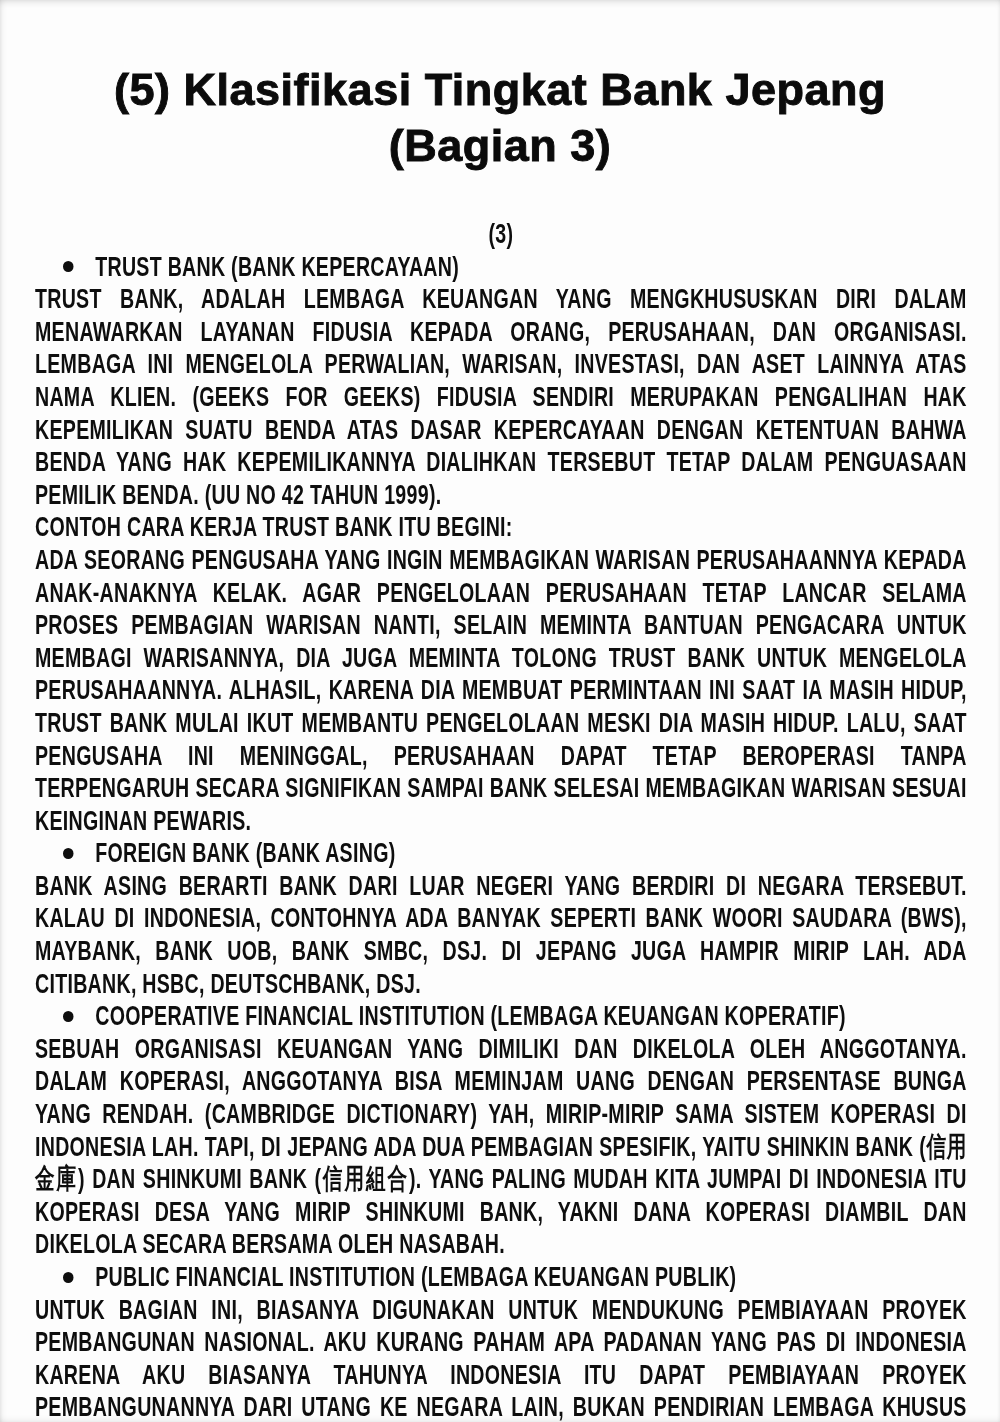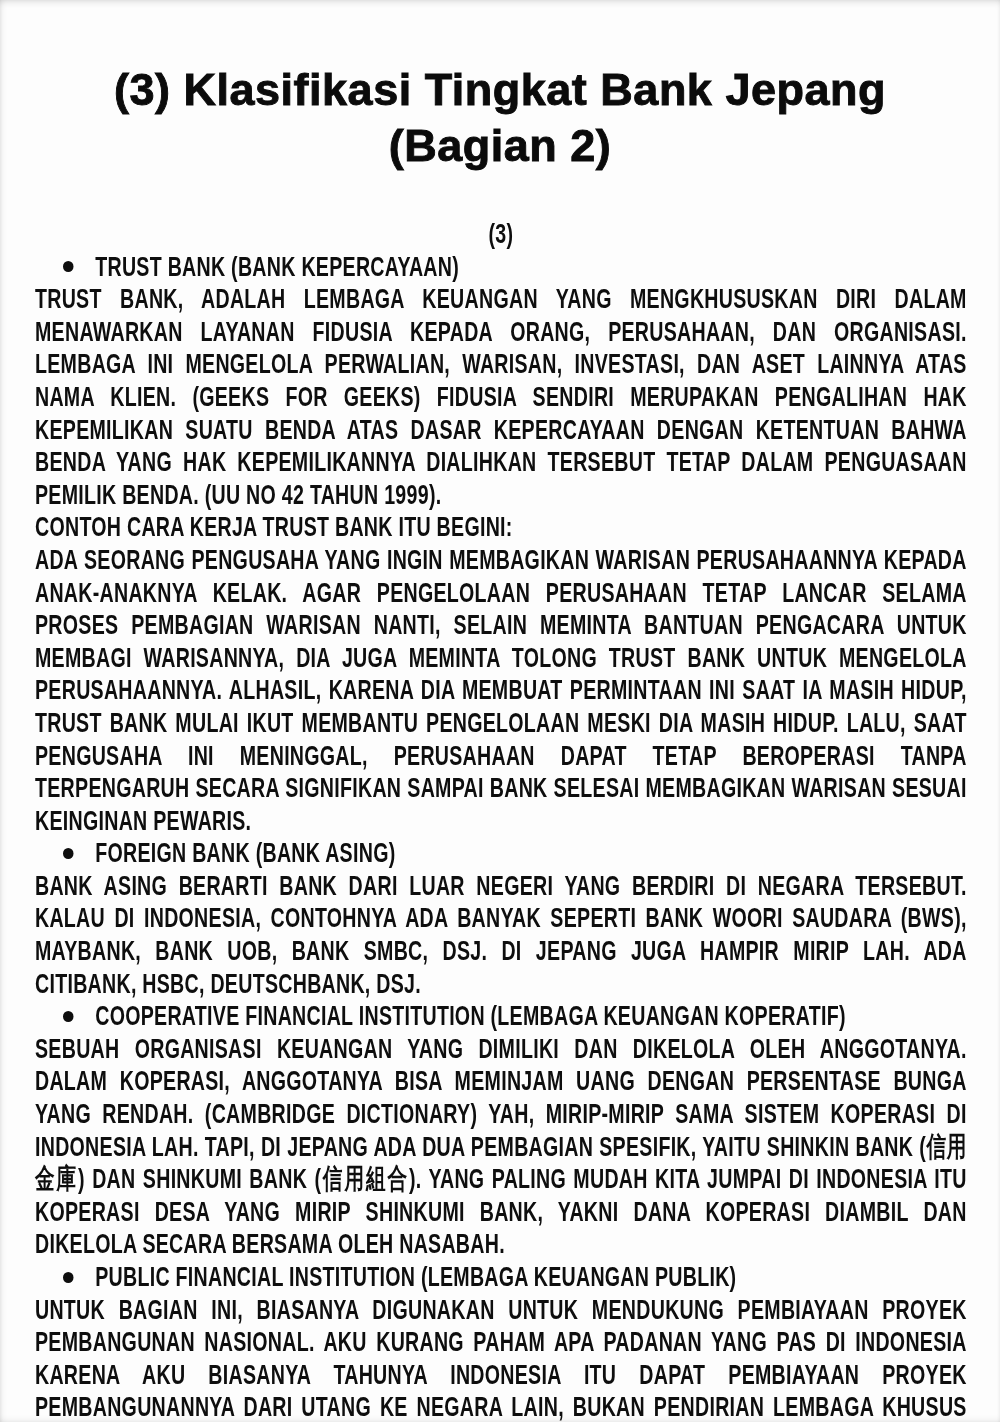--- a/index.html
+++ b/index.html
@@ -75,22 +75,22 @@
     border-radius: 50%;
     background: #0e0e0e;
   }
 </style>
 </head>
 <body>
 
 <div class="page">
 
   <h1 class="title">
-    <span class="title-line">(3) Klasifikasi Tingkat Bank Jepang</span>
-    <span class="title-line">(Bagian 2)</span>
+    <span class="title-line">(5) Klasifikasi Tingkat Bank Jepang</span>
+    <span class="title-line">(Bagian 3)</span>
   </h1>
 
   <div class="body-col">
 
     <div class="page-number">(3)</div>
 
     <div class="bullet-line">
       <span class="bullet"></span>
       <span>TRUST BANK (BANK KEPERCAYAAN)</span>
     </div>

